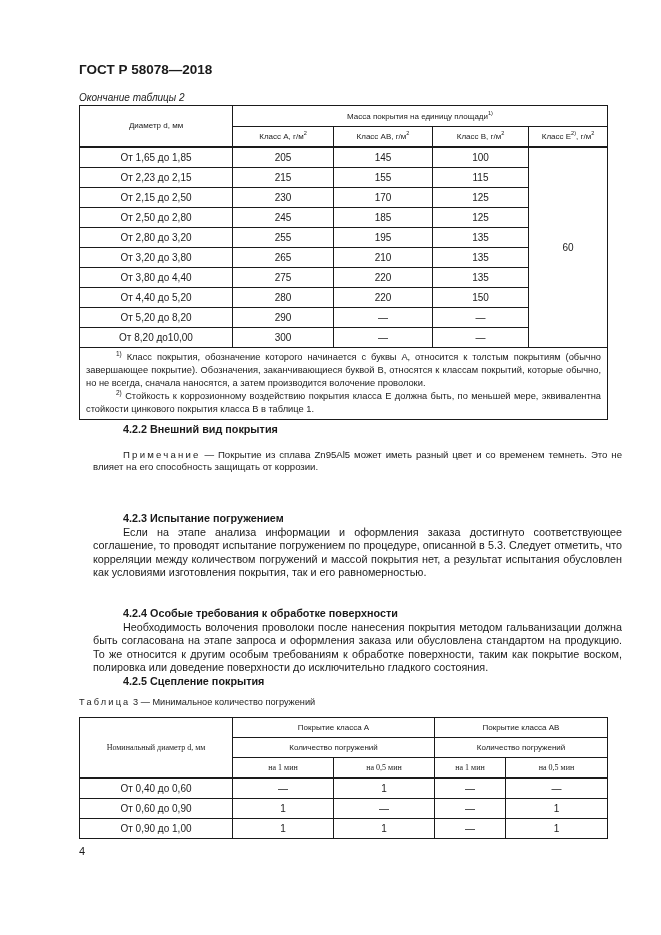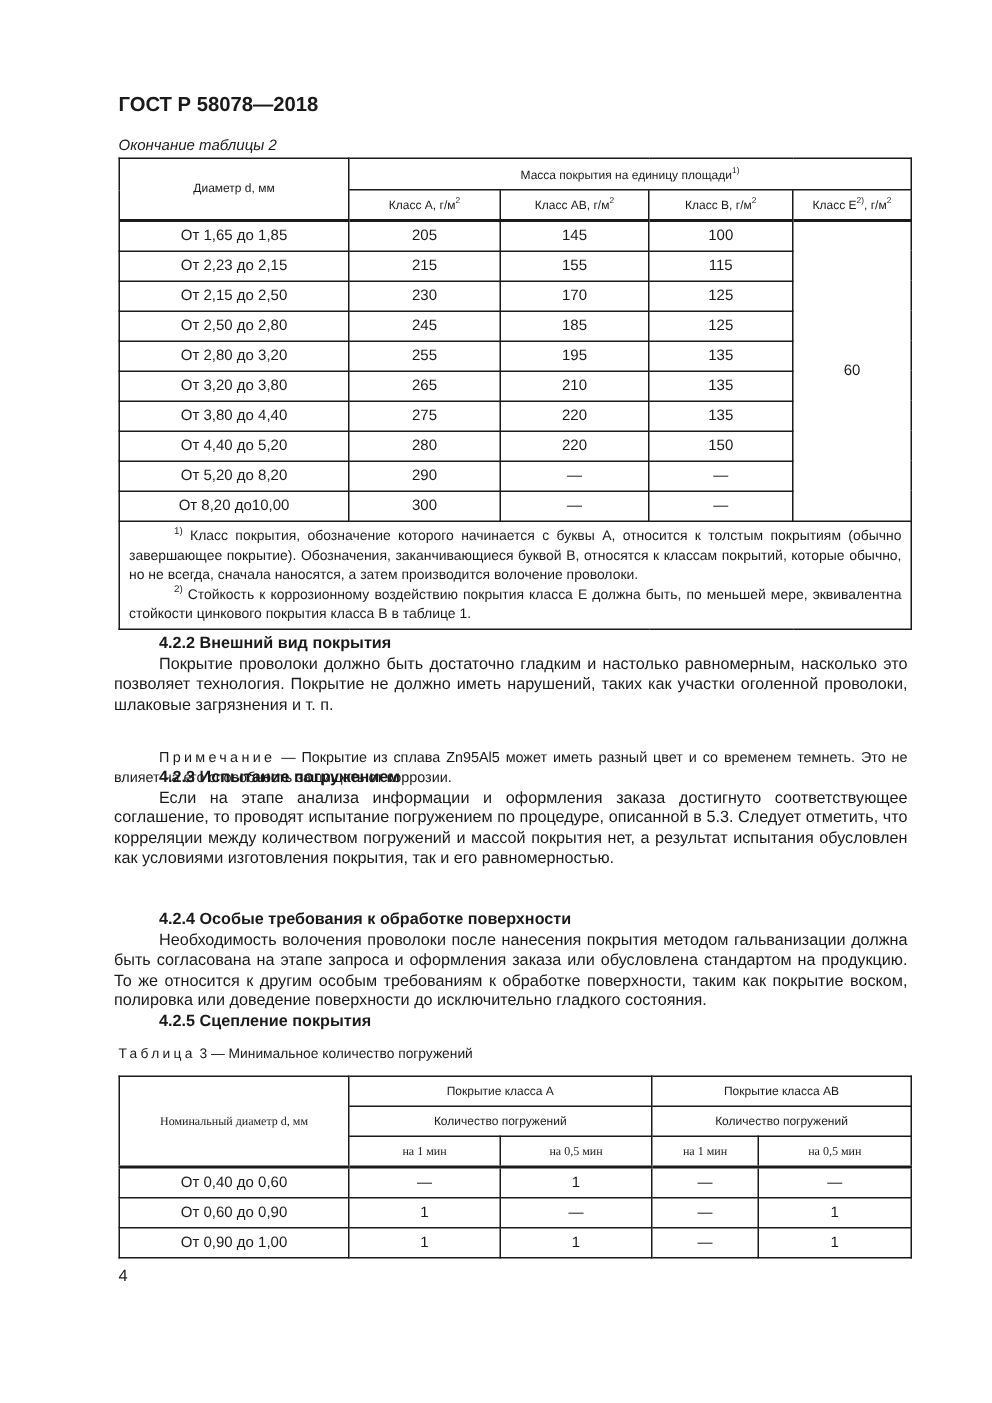--- a/index.html
+++ b/index.html
@@ -13,21 +13,21 @@
 
   #t2 { left: 79px; top: 105px; width: 529px; font-size: 10px; }
   #t2 th { font-size: 8px; }
   #t2 .hdr1 { height: 21px; }
   #t2 .hdr2 { height: 20px; }
   #t2 thead tr:last-child th, #t2 thead th.rowspan { border-bottom: 2.5px double #1a1a1a; }
   #t2 tbody td { height: 19px; }
   #t2 .foot td { text-align: justify; font-size: 9.3px; line-height: 13px; padding: 3px 6px 3px 6px; }
   .indent { text-indent: 30px; display: block; }
 
-  .body-text { position: absolute; left: 76px; width: 529px; font-size: 10.8px; line-height: 13.6px; text-align: justify; }
+  .body-text { position: absolute; left: 93px; width: 529px; font-size: 10.8px; line-height: 13.6px; text-align: justify; }
   .body-text p { margin: 0; text-indent: 30px; }
   .h4 { font-weight: bold; text-indent: 30px; margin: 0; }
   .note { font-size: 9.6px; line-height: 12.6px; }
   .spaced { letter-spacing: 2.2px; }
 
   .t3-caption { position: absolute; left: 79px; top: 697px; font-size: 9.2px; }
   #t3 { left: 79px; top: 717px; width: 529px; font-size: 10px; }
   #t3 th { font-size: 8px; height: 19px; }
   #t3 thead th.rowspan, #t3 thead tr:last-child th { border-bottom: 2.5px double #1a1a1a; font-family: Liberation Serif, serif; }
   #t3 tbody td { height: 19px; }
@@ -119,22 +119,21 @@
       <td colspan="5">
         <span class="indent"><sup>1)</sup><span> Класс покрытия, обозначение которого начинается с буквы А, относится к толстым покрытиям (обычно завершающее покрытие). Обозначения, заканчивающиеся буквой В, относятся к классам покрытий, которые обычно, но не всегда, сначала наносятся, а затем производится волочение проволоки.</span></span>
         <span class="indent"><sup>2)</sup><span> Стойкость к коррозионному воздействию покрытия класса Е должна быть, по меньшей мере, эквивалентна стойкости цинкового покрытия класса В в таблице 1.</span></span>
       </td>
     </tr>
   </tbody>
 </table>
 
 <div class="body-text" style="top:423px">
   <p class="h4">4.2.2 Внешний вид покрытия</p>
-  <p>Покрытие проволоки должно быть достаточно гладким и настолько равномерным, насколько это позволяет технология. Покрытие не должно иметь нарушений, таких как участки оголенной проволоки, шлаковые загрязнения и т. п.</p>
-  <p class="note" style="margin-top:23px"><span class="spaced">Примечание</span><span> — Покрытие из сплава Zn95Al5 может иметь разный цвет и со временем темнеть. Это не влияет на его способность защищать от коррозии.</span></p>
+  <p class="note" style="margin-top:12px"><span class="spaced">Примечание</span><span> — Покрытие из сплава Zn95Al5 может иметь разный цвет и со временем темнеть. Это не влияет на его способность защищать от коррозии.</span></p>
 </div>
 
 <div class="body-text" style="top:512px">
   <p class="h4">4.2.3 Испытание погружением</p>
   <p>Если на этапе анализа информации и оформления заказа достигнуто соответствующее соглашение, то проводят испытание погружением по процедуре, описанной в 5.3. Следует отметить, что корреляции между количеством погружений и массой покрытия нет, а результат испытания обусловлен как условиями изготовления покрытия, так и его равномерностью.</p>
 </div>
 
 <div class="body-text" style="top:607px">
   <p class="h4">4.2.4 Особые требования к обработке поверхности</p>
   <p>Необходимость волочения проволоки после нанесения покрытия методом гальванизации должна быть согласована на этапе запроса и оформления заказа или обусловлена стандартом на продукцию. То же относится к другим особым требованиям к обработке поверхности, таким как покрытие воском, полировка или доведение поверхности до исключительно гладкого состояния.</p>

